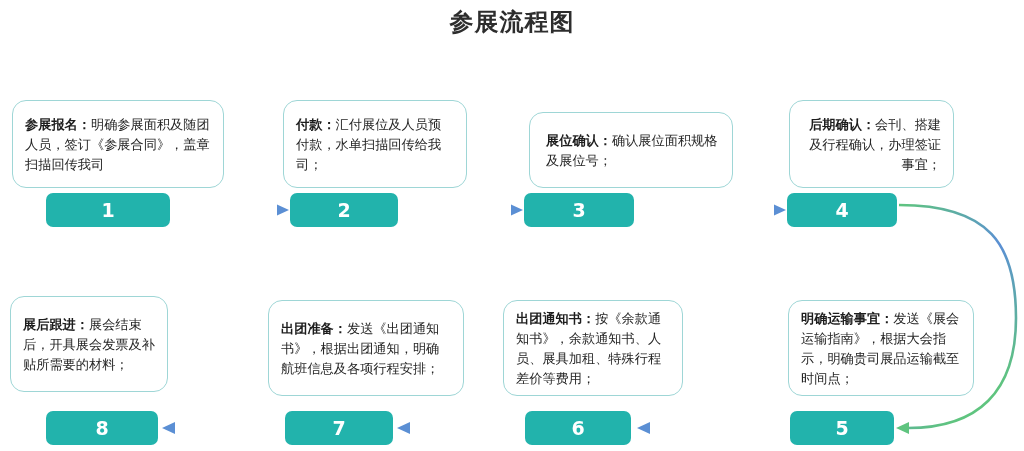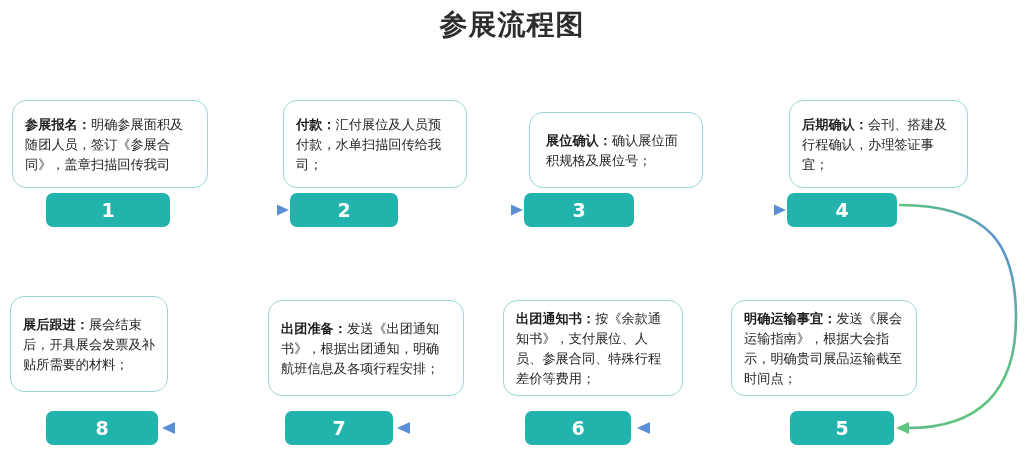--- a/index.html
+++ b/index.html
@@ -15,21 +15,21 @@
     font-family: "DejaVu Sans", "Liberation Sans", sans-serif;
     color: #222222;
   }
 
   #chart-title {
     position: absolute;
     top: 6px;
     left: 0;
     width: 1024px;
     text-align: center;
-    font-size: 28px;
+    font-size: 24px;
     font-weight: bold;
     color: #2d2d2d;
     letter-spacing: 1px;
   }
 
   
   #connectors {
     position: absolute;
     top: 0;
     left: 0;
@@ -65,36 +65,36 @@
     color: #ffffff;
     font-size: 19px;
     font-weight: bold;
     display: flex;
     align-items: center;
     justify-content: center;
     height: 34px;
   }
 
   
-  #box-1 { left: 12px;  top: 100px; width: 196px; height: 88px; }
+  #box-1 { left: 12px;  top: 100px; width: 212px; height: 88px; }
   #box-2 { left: 283px; top: 100px; width: 184px; height: 88px; }
-  #box-3 { left: 529px; top: 112px; width: 174px; height: 76px; padding-left: 16px; }
-  #box-4 { left: 789px; top: 100px; width: 179px; height: 88px; }
+  #box-3 { left: 529px; top: 112px; width: 204px; height: 76px; padding-left: 16px; }
+  #box-4 { left: 789px; top: 100px; width: 165px; height: 88px; text-align: right; }
 
   
   #badge-1 { left: 46px;  top: 193px; width: 124px; }
   #badge-2 { left: 290px; top: 193px; width: 108px; }
   #badge-3 { left: 524px; top: 193px; width: 110px; }
   #badge-4 { left: 787px; top: 193px; width: 110px; }
 
   
   #box-8 { left: 10px;  top: 296px; width: 158px; height: 96px; }
   #box-7 { left: 268px; top: 300px; width: 196px; height: 96px; }
   #box-6 { left: 503px; top: 300px; width: 180px; height: 96px; }
-  #box-5 { left: 731px; top: 300px; width: 186px; height: 96px; }
+  #box-5 { left: 788px; top: 300px; width: 186px; height: 96px; }
 
   
   #badge-8 { left: 46px;  top: 411px; width: 112px; }
   #badge-7 { left: 285px; top: 411px; width: 108px; }
   #badge-6 { left: 525px; top: 411px; width: 106px; }
   #badge-5 { left: 790px; top: 411px; width: 104px; }
 </style>
 </head>
 <body>
 
@@ -172,21 +172,21 @@
   <div class="txt"><b>后期确认：</b><span>会刊、搭建及行程确认，办理签证事宜；</span></div>
 </div>
 <div class="badge" id="badge-4">4</div>
 
 <div class="step-box" id="box-5">
   <div class="txt"><b>明确运输事宜：</b><span>发送《展会运输指南》，根据大会指示，明确贵司展品运输截至时间点；</span></div>
 </div>
 <div class="badge" id="badge-5">5</div>
 
 <div class="step-box" id="box-6">
-  <div class="txt"><b>出团通知书：</b><span>按《余款通知书》，支付展位、人员、参展合同、特殊行程差价等费用；</span></div>
+  <div class="txt"><b>出团通知书：</b><span>按《余款通知书》，余款通知书、人员、展具加租、特殊行程差价等费用；</span></div>
 </div>
 <div class="badge" id="badge-6">6</div>
 
 <div class="step-box" id="box-7">
   <div class="txt"><b>出团准备：</b><span>发送《出团通知书》，根据出团通知，明确航班信息及各项行程安排；</span></div>
 </div>
 <div class="badge" id="badge-7">7</div>
 
 <div class="step-box" id="box-8">
   <div class="txt"><b>展后跟进：</b><span>展会结束后，开具展会发票及补贴所需要的材料；</span></div>

